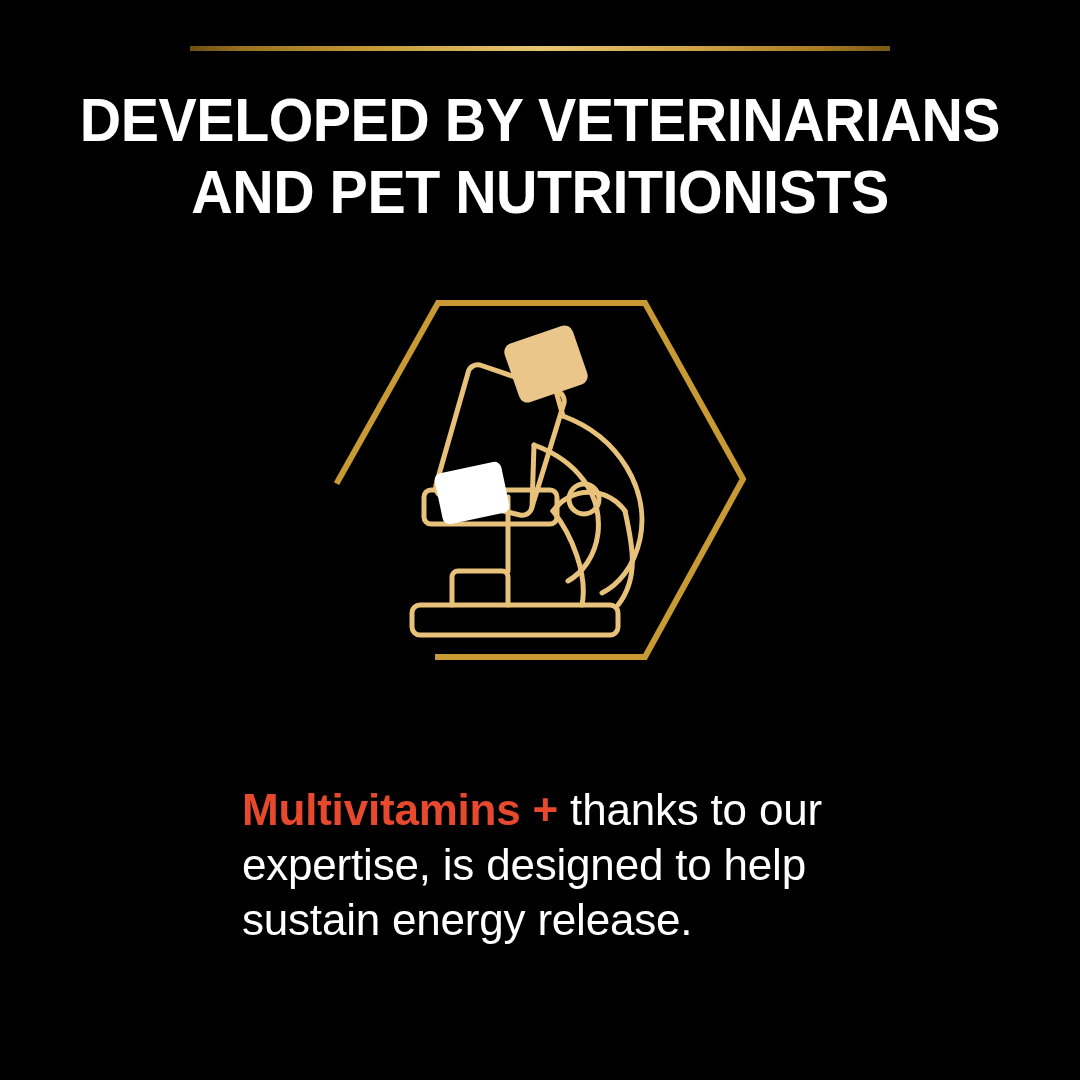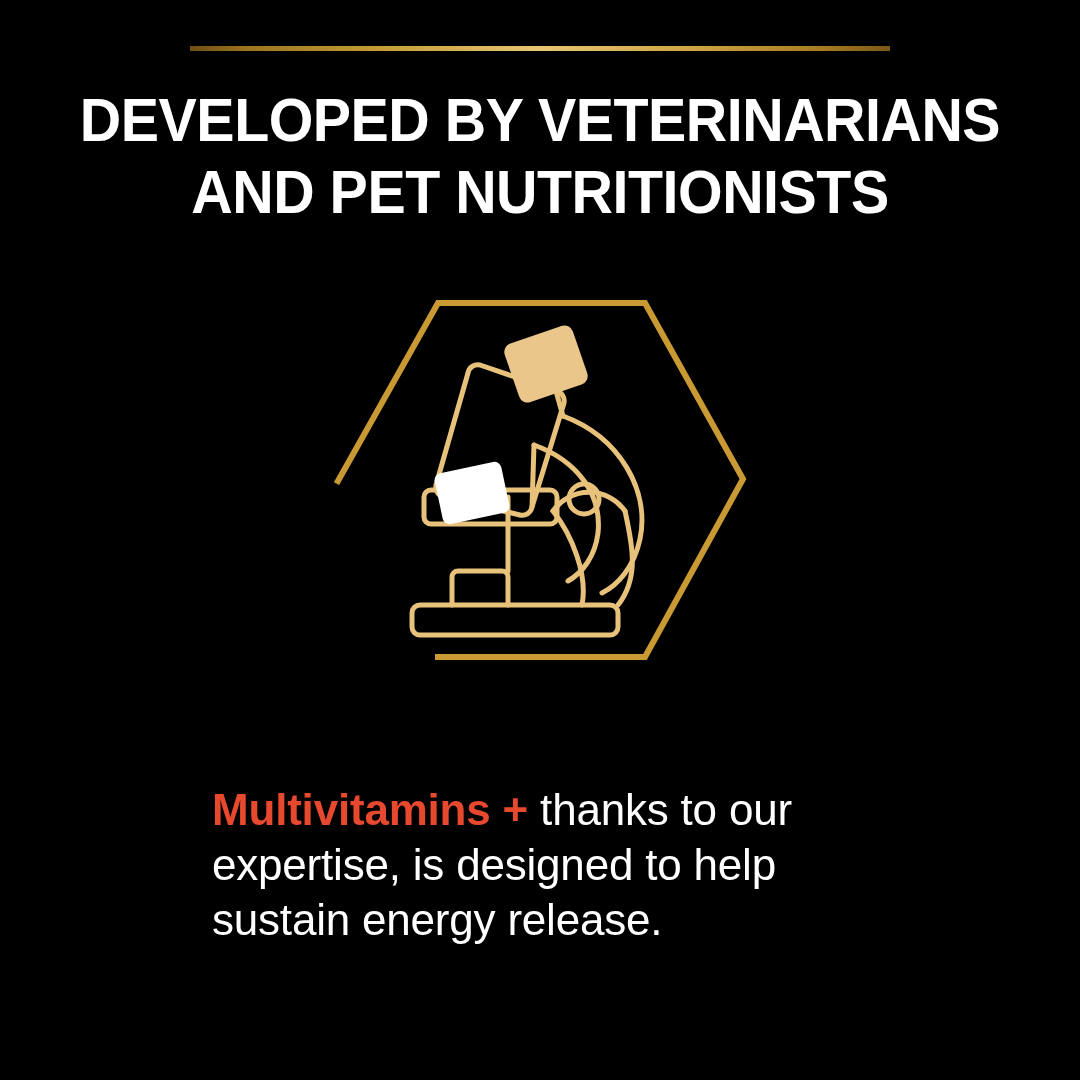--- a/index.html
+++ b/index.html
@@ -67,21 +67,21 @@
   .emblem svg {
     display: block;
     width: 440px;
     height: 390px;
     overflow: visible;
   }
 
   
   .body-copy {
     position: absolute;
-    left: 212px;
+    left: 242px;
     top: 742px;
     width: 660px;
     color: #ffffff;
     font-size: 44px;
     line-height: 55px;
     font-weight: 400;
     text-align: left;
     letter-spacing: -0.2px;
     margin-top: 40px;
   }

